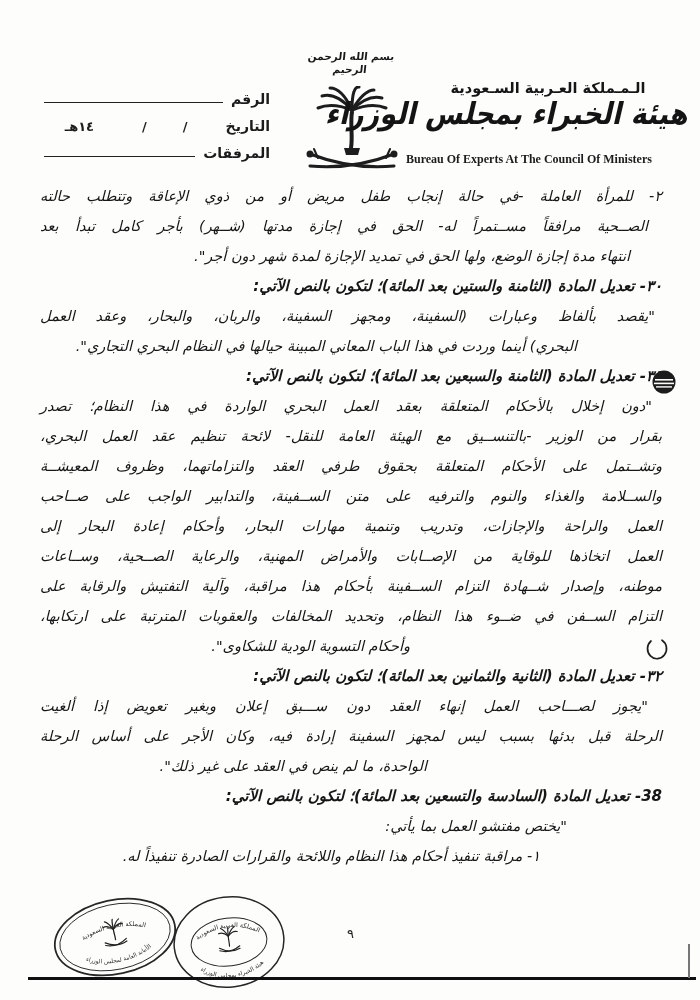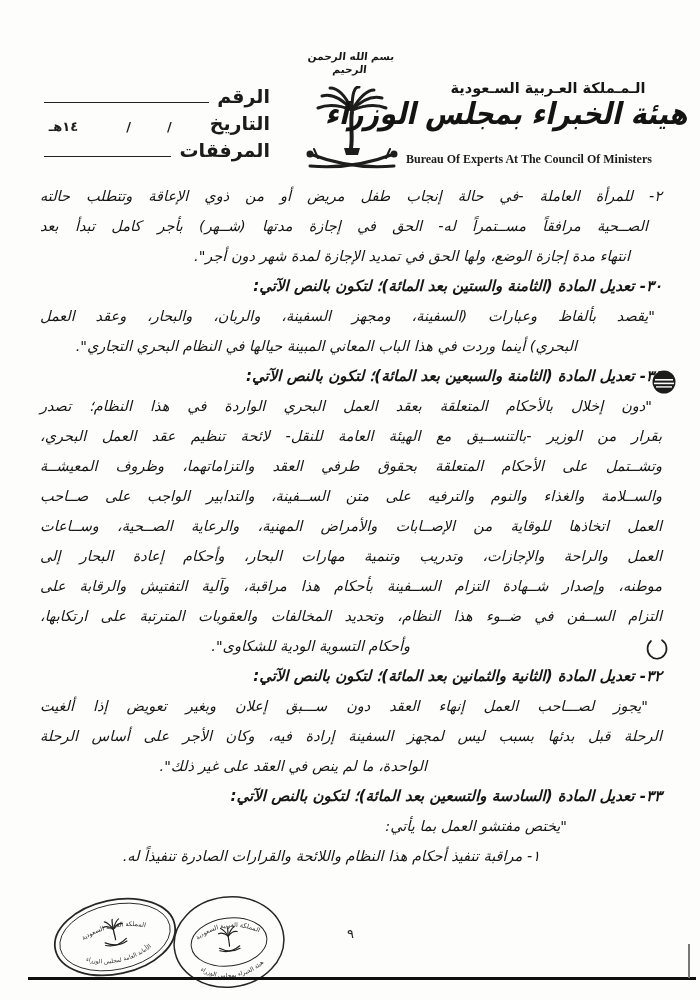--- a/index.html
+++ b/index.html
@@ -26,21 +26,21 @@
     direction:rtl;text-align:center;font-size:27px;font-weight:bold;
     transform:skewX(-13deg) scaleY(1.12);color:#141414;white-space:nowrap;
   }
   .bureau-en{
     position:absolute;right:12px;top:152px;width:282px;text-align:left;
     font-family:Liberation Serif, serif;font-size:12px;font-weight:bold;
     color:#1c1c1c;white-space:nowrap;
   }
   .hfields{position:absolute;left:38px;top:82px;width:232px;direction:rtl;}
   .hfield{display:flex;align-items:flex-end;height:27px;direction:rtl;}
-  .hfield .lbl{font-size:19px;font-weight:bold;white-space:nowrap;padding-bottom:2px;}
+  .hfield .lbl{font-size:14px;font-weight:bold;white-space:nowrap;padding-bottom:2px;}
   .hfield .rule{flex:1;border-bottom:1.4px solid #222;margin:0 8px 6px 6px;}
   .datewrap{flex:1;display:flex;direction:rtl;align-items:flex-end;padding-bottom:2px;}
   .dslash{font-size:13px;font-weight:bold;}
   .dslash.s1{margin-right:38px;}
   .dslash.s2{margin-right:36px;}
   .dyear{font-size:13px;font-weight:bold;margin-right:48px;}
   
   .doc-body{position:absolute;left:40px;top:181px;width:622px;direction:rtl;font-style:italic;}
   .bl{line-height:30px;font-size:14.5px;color:#161616;}
   .bj{text-align:justify;text-align-last:justify;}
@@ -114,30 +114,30 @@
       <div class="bl bj" style="padding-right: 14px;">الصــحية مرافقاً مســتمراً له- الحق في إجازة مدتها (شــهر) بأجر كامل تبدأ بعد</div>
       <div class="bl be" style="padding-right: 32px;">انتهاء مدة إجازة الوضع، ولها الحق في تمديد الإجازة لمدة شهر دون أجر".</div>
       <div class="bl bh">٣٠- تعديل المادة (الثامنة والستين بعد المائة)؛ لتكون بالنص الآتي:</div>
       <div class="bl bj" style="padding-right: 7px;">"يقصد بألفاظ وعبارات (السفينة، ومجهز السفينة، والربان، والبحار، وعقد العمل</div>
       <div class="bl be" style="padding-right: 85px;">البحري) أينما وردت في هذا الباب المعاني المبينة حيالها في النظام البحري التجاري".</div>
       <div class="bl bh">٣١- تعديل المادة (الثامنة والسبعين بعد المائة)؛ لتكون بالنص الآتي:</div>
       <div class="bl bj" style="padding-right: 10px;">"دون إخلال بالأحكام المتعلقة بعقد العمل البحري الواردة في هذا النظام؛ تصدر</div>
       <div class="bl bj">بقرار من الوزير -بالتنســيق مع الهيئة العامة للنقل- لائحة تنظيم عقد العمل البحري،</div>
       <div class="bl bj">وتشــتمل على الأحكام المتعلقة بحقوق طرفي العقد والتزاماتهما، وظروف المعيشــة</div>
       <div class="bl bj">والســلامة والغذاء والنوم والترفيه على متن الســفينة، والتدابير الواجب على صــاحب</div>
+      <div class="bl bj">العمل والراحة والإجازات، وتدريب وتنمية مهارات البحار، وأحكام إعادة البحار إلى</div>
       <div class="bl bj">العمل اتخاذها للوقاية من الإصــابات والأمراض المهنية، والرعاية الصــحية، وســاعات</div>
-      <div class="bl bj">العمل والراحة والإجازات، وتدريب وتنمية مهارات البحار، وأحكام إعادة البحار إلى</div>
       <div class="bl bj">موطنه، وإصدار شــهادة التزام الســفينة بأحكام هذا مراقبة، وآلية التفتيش والرقابة على</div>
       <div class="bl bj">التزام الســفن في ضــوء هذا النظام، وتحديد المخالفات والعقوبات المترتبة على ارتكابها،</div>
       <div class="bl be" style="padding-right: 252px;">وأحكام التسوية الودية للشكاوى".</div>
       <div class="bl bh">٣٢- تعديل المادة (الثانية والثمانين بعد المائة)؛ لتكون بالنص الآتي:</div>
       <div class="bl bj" style="padding-right: 14px;">"يجوز لصـــاحب العمل إنهاء العقد دون ســـبق إعلان وبغير تعويض إذا ألغيت</div>
       <div class="bl bj">الرحلة قبل بدئها بسبب ليس لمجهز السفينة إرادة فيه، وكان الأجر على أساس الرحلة</div>
       <div class="bl be" style="padding-right: 235px; text-align: right;">الواحدة، ما لم ينص في العقد على غير ذلك".</div>
-      <div class="bl bh">٣٣- تعديل المادة (السادسة والتسعين بعد المائة)؛ لتكون بالنص الآتي:</div>
+      <div class="bl bh">38- تعديل المادة (السادسة والتسعين بعد المائة)؛ لتكون بالنص الآتي:</div>
       <div class="bl be" style="padding-right: 95px;">"يختص مفتشو العمل بما يأتي:</div>
       <div class="bl be" style="padding-right: 122px;">١- مراقبة تنفيذ أحكام هذا النظام واللائحة والقرارات الصادرة تنفيذاً له.</div>
     </div>
 
   <svg class="mark-filled" width="28" height="28" viewBox="0 0 28 28">
     <circle cx="14" cy="14" r="11.5" fill="#1c1c1c"></circle>
     <rect x="5" y="11" width="18" height="1.6" fill="#fdfdfb"></rect>
     <rect x="4" y="14.6" width="20" height="1.6" fill="#fdfdfb"></rect>
     <rect x="6" y="18.2" width="16" height="1.4" fill="#fdfdfb"></rect>
   </svg>

